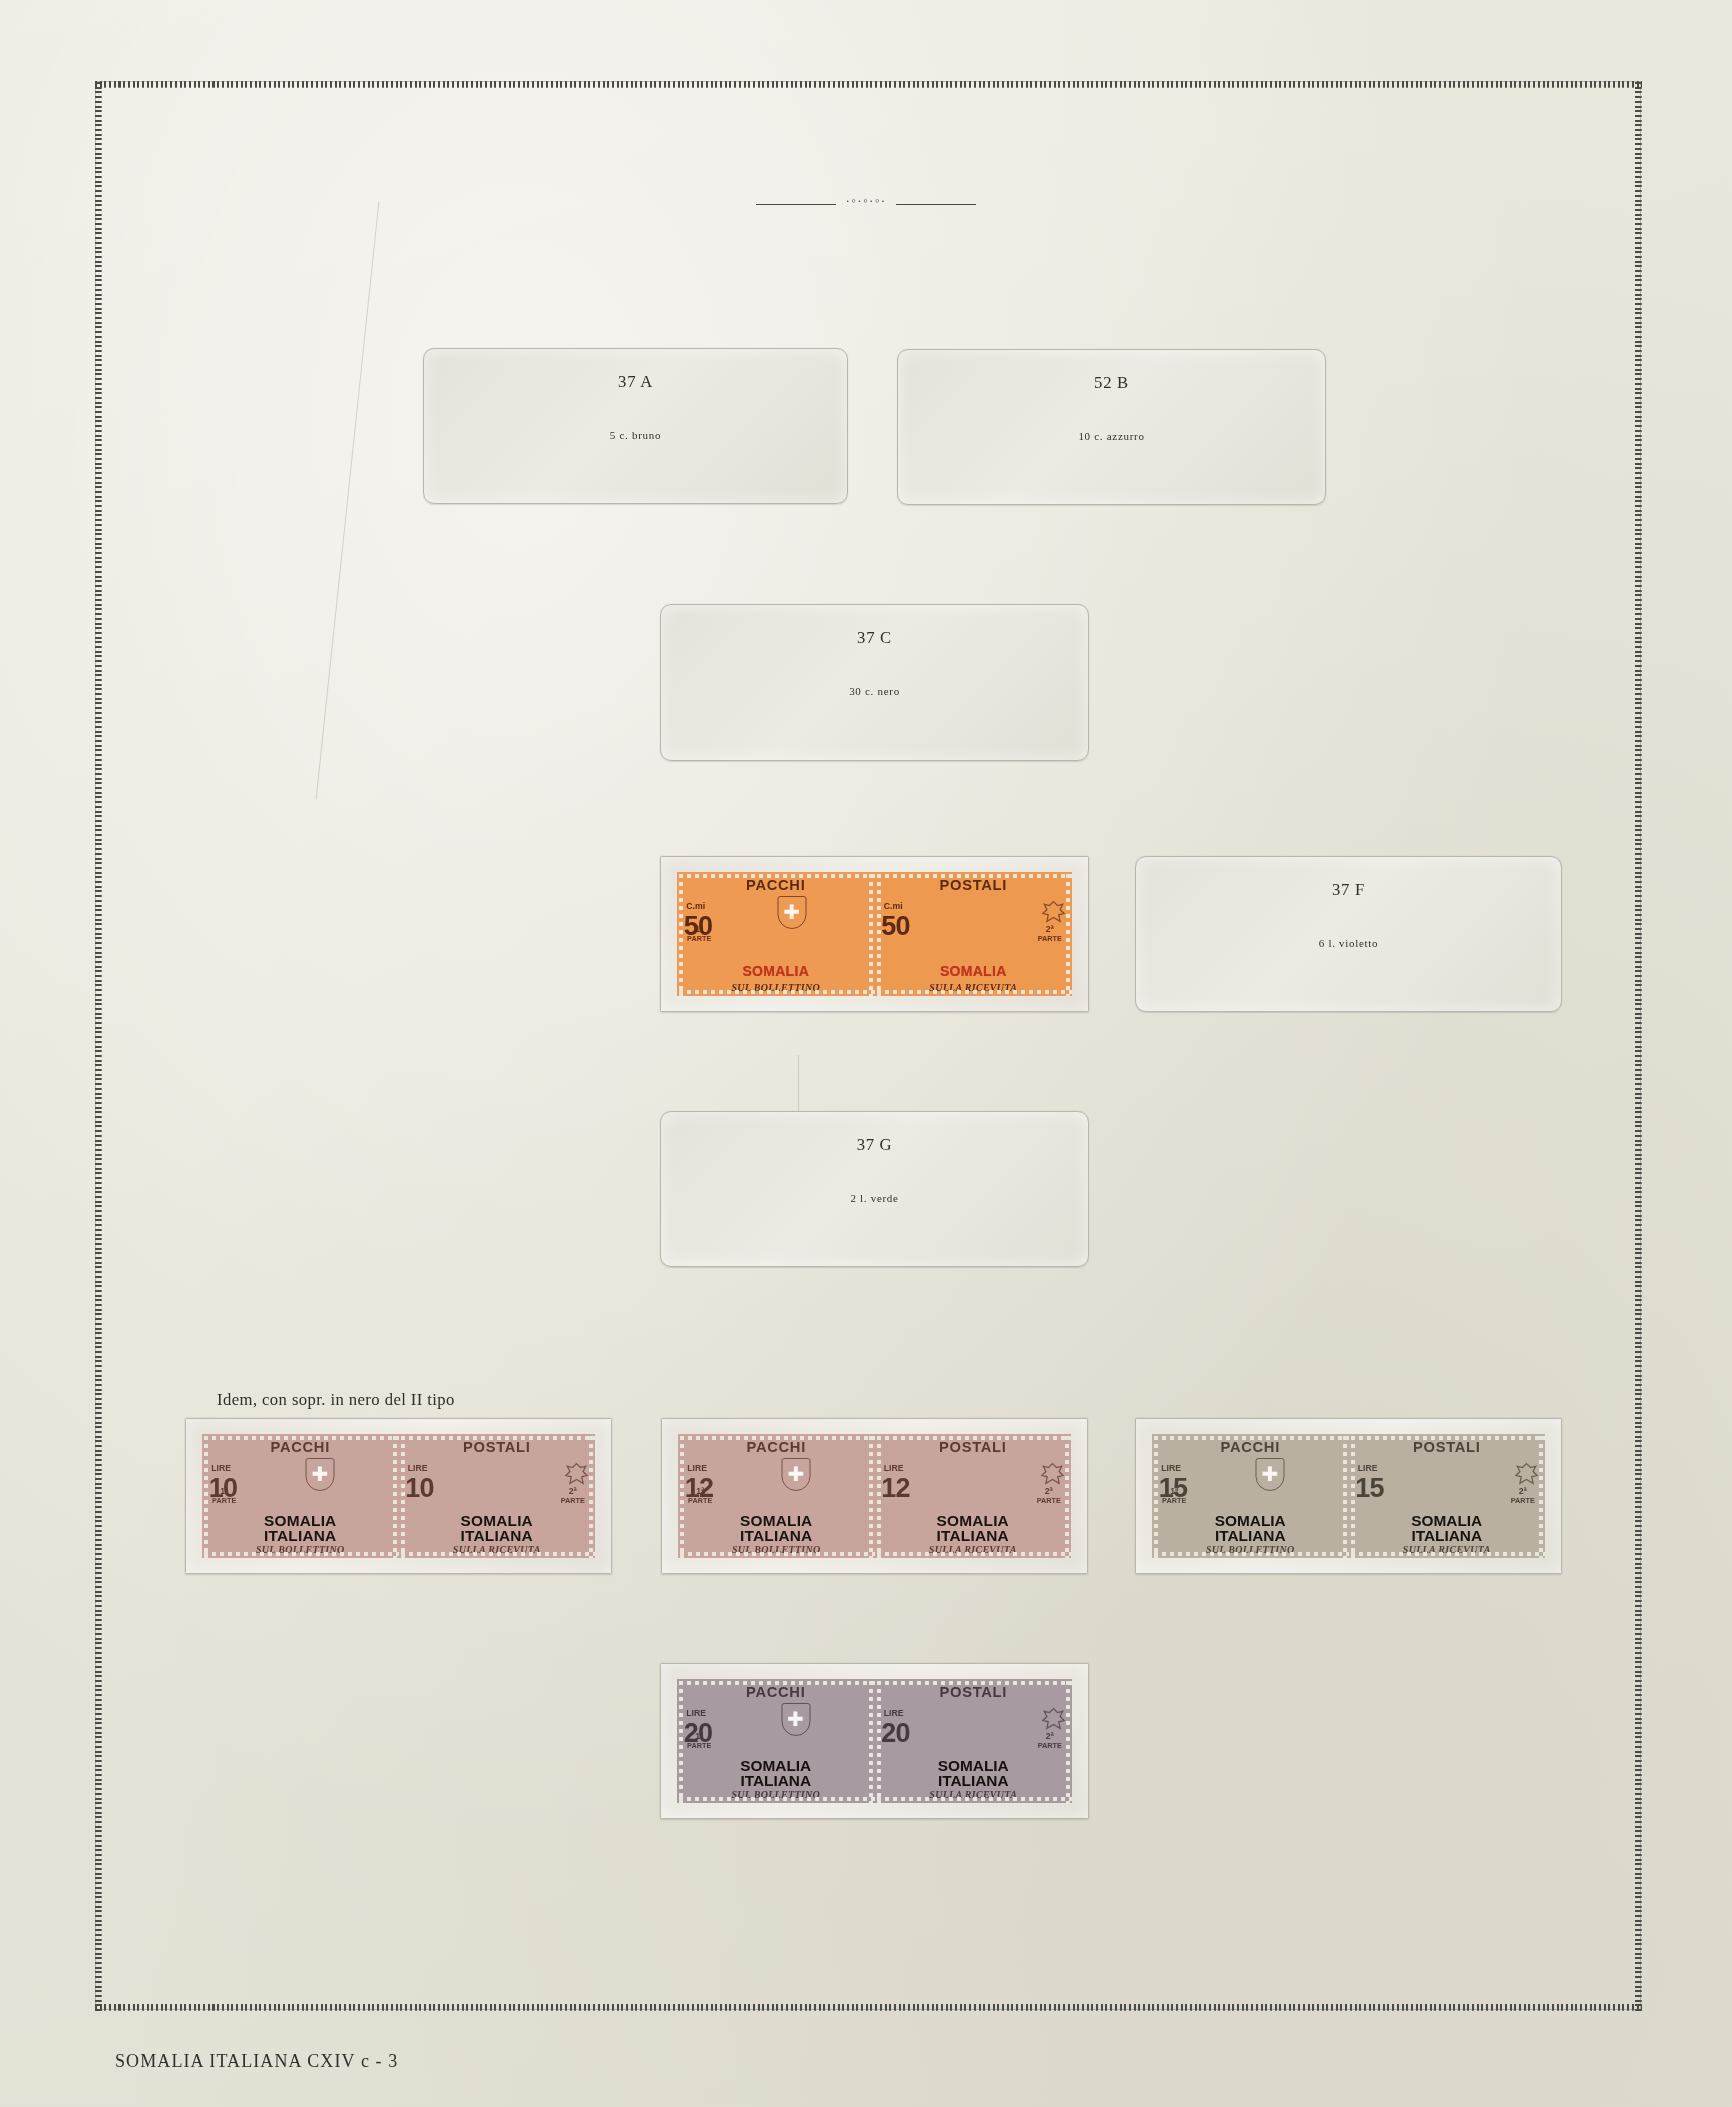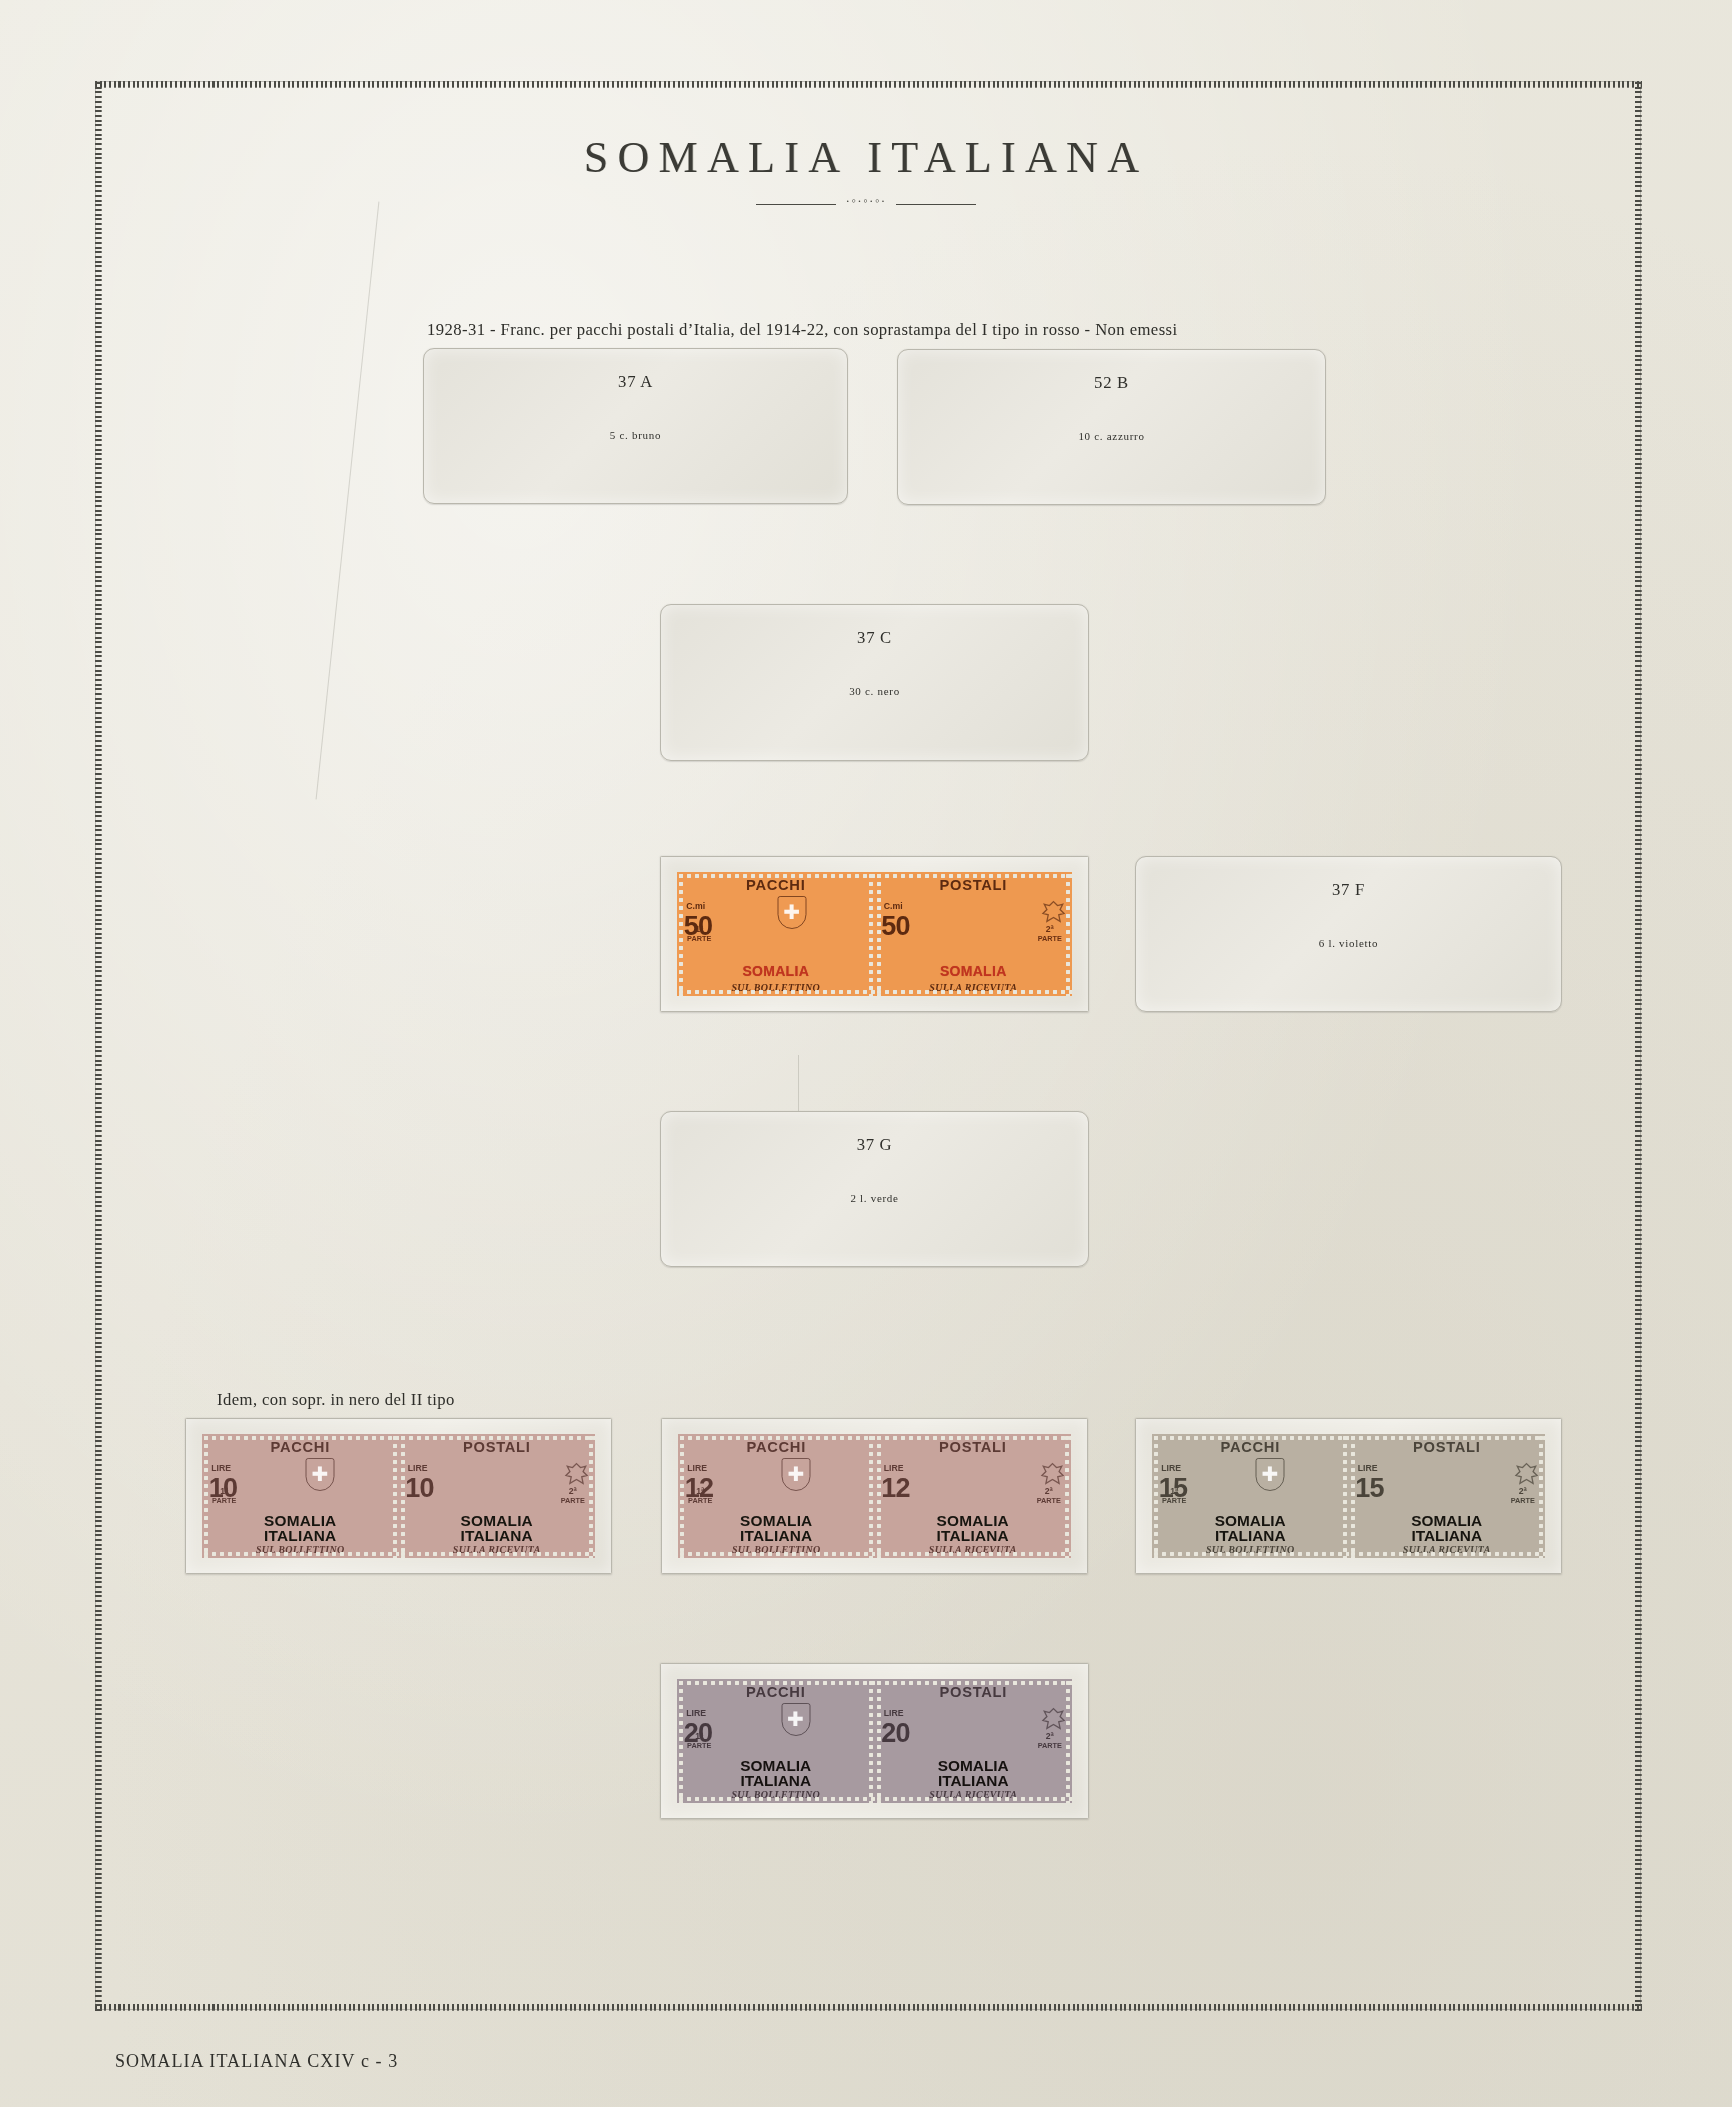--- a/index.html
+++ b/index.html
@@ -342,28 +342,26 @@
 
 <div class="page">
   <div class="paper-tone"></div>
 
   <div class="scratch" style="left:347px; top:200px; width:1.3px; height:601px; transform:rotate(6deg);"></div>
   <div class="scratch" style="left:798px; top:1055px; width:1.3px; height:80px;"></div>
 
   <div class="frame"></div>
   <div class="frame-inner"></div>
 
-  <div class="title">SOMALIA ITALIANA</div>
   <div class="title-rule">
     <span class="bar left"></span>
     <span class="orn">·◦·◦·◦·</span>
     <span class="bar right"></span>
   </div>
 
-  <div class="caption" id="caption-main">1928-31 - Franc. per pacchi postali d’Italia, del 1914-22, con soprastampa del I tipo in rosso - Non emessi</div>
   <div class="caption" id="caption-second">Idem, con sopr. in nero del II tipo</div>
 
   <div class="mount" style="left:423px; top:348px; width:423px; height:154px;">
     <div class="code">37 A</div>
     <div class="denom">5 c. bruno</div>
   </div>
   <div class="mount" style="left:897px; top:349px; width:427px; height:154px;">
     <div class="code">52 B</div>
     <div class="denom">10 c. azzurro</div>
   </div>

